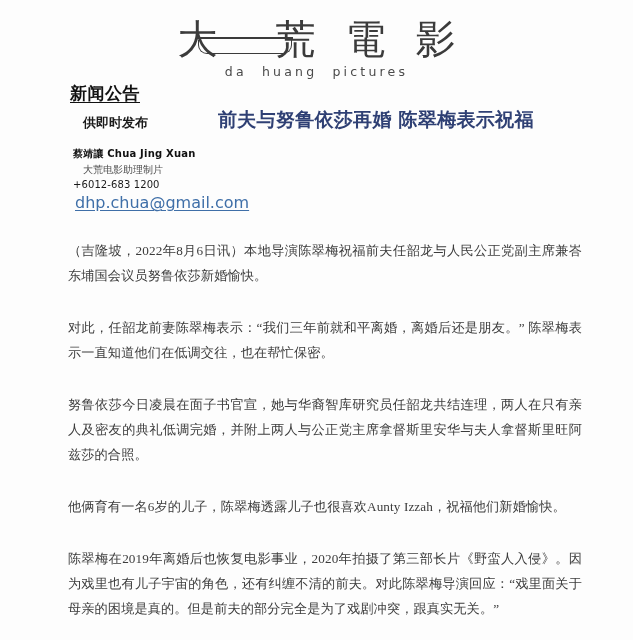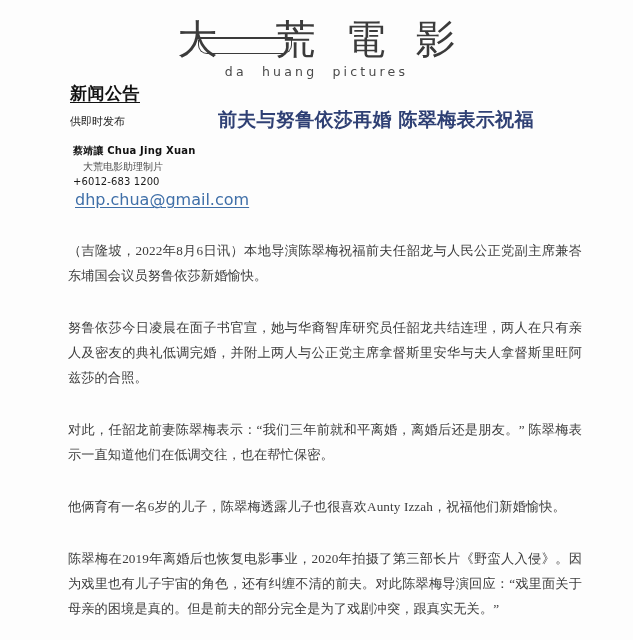--- a/index.html
+++ b/index.html
@@ -94,24 +94,24 @@
     font-size: 17px;
     font-weight: bold;
     color: #111111;
     text-decoration: underline;
     text-underline-offset: 3px;
     letter-spacing: 0.5px;
     margin: 0 0 9px 0;
   }
   .masthead-sub {
     font-family: "DejaVu Sans", "Liberation Sans", sans-serif;
-    font-size: 11px;
-    font-weight: normal;
+    font-size: 13px;
+    font-weight: bold;
     color: #1a1a1a;
-    margin: 0 0 15px 0;
+    margin: 0 0 15px 13px;
   }
   .contact-label {
     font-family: "DejaVu Sans", "Liberation Sans", sans-serif;
     font-size: 10.5px;
     font-weight: bold;
     color: #1a1a1a;
     margin: 0 0 11px 3px;
   }
   .contact-name {
     font-family: "DejaVu Sans", "Liberation Sans", sans-serif;
@@ -198,20 +198,20 @@
     <div class="contact-name">蔡靖讓 Chua Jing Xuan</div>
     <div class="contact-role">大荒电影助理制片</div>
     <div class="contact-phone">+6012-683 1200</div>
     <a class="contact-email" href="#">dhp.chua@gmail.com</a>
   </div>
 
   <div class="headline">前夫与努鲁依莎再婚 陈翠梅表示祝福</div>
 
   <div class="article">
     <p class="para">（吉隆坡，2022年8月6日讯）本地导演陈翠梅祝福前夫任韶龙与人民公正党副主席兼峇东埔国会议员努鲁依莎新婚愉快。</p>
+    <p class="para">对此，任韶龙前妻陈翠梅表示：“我们三年前就和平离婚，离婚后还是朋友。” 陈翠梅表示一直知道他们在低调交往，也在帮忙保密。</p>
     <p class="para">努鲁依莎今日凌晨在面子书官宣，她与华裔智库研究员任韶龙共结连理，两人在只有亲人及密友的典礼低调完婚，并附上两人与公正党主席拿督斯里安华与夫人拿督斯里旺阿兹莎的合照。</p>
-    <p class="para">对此，任韶龙前妻陈翠梅表示：“我们三年前就和平离婚，离婚后还是朋友。” 陈翠梅表示一直知道他们在低调交往，也在帮忙保密。</p>
     <p class="para">他俩育有一名6岁的儿子，陈翠梅透露儿子也很喜欢Aunty Izzah，祝福他们新婚愉快。</p>
     <p class="para">陈翠梅在2019年离婚后也恢复电影事业，2020年拍摄了第三部长片《野蛮人入侵》。因为戏里也有儿子宇宙的角色，还有纠缠不清的前夫。对此陈翠梅导演回应：“戏里面关于母亲的困境是真的。但是前夫的部分完全是为了戏剧冲突，跟真实无关。”</p>
 
   </div>
 
 </div>
 
 </body></html>

